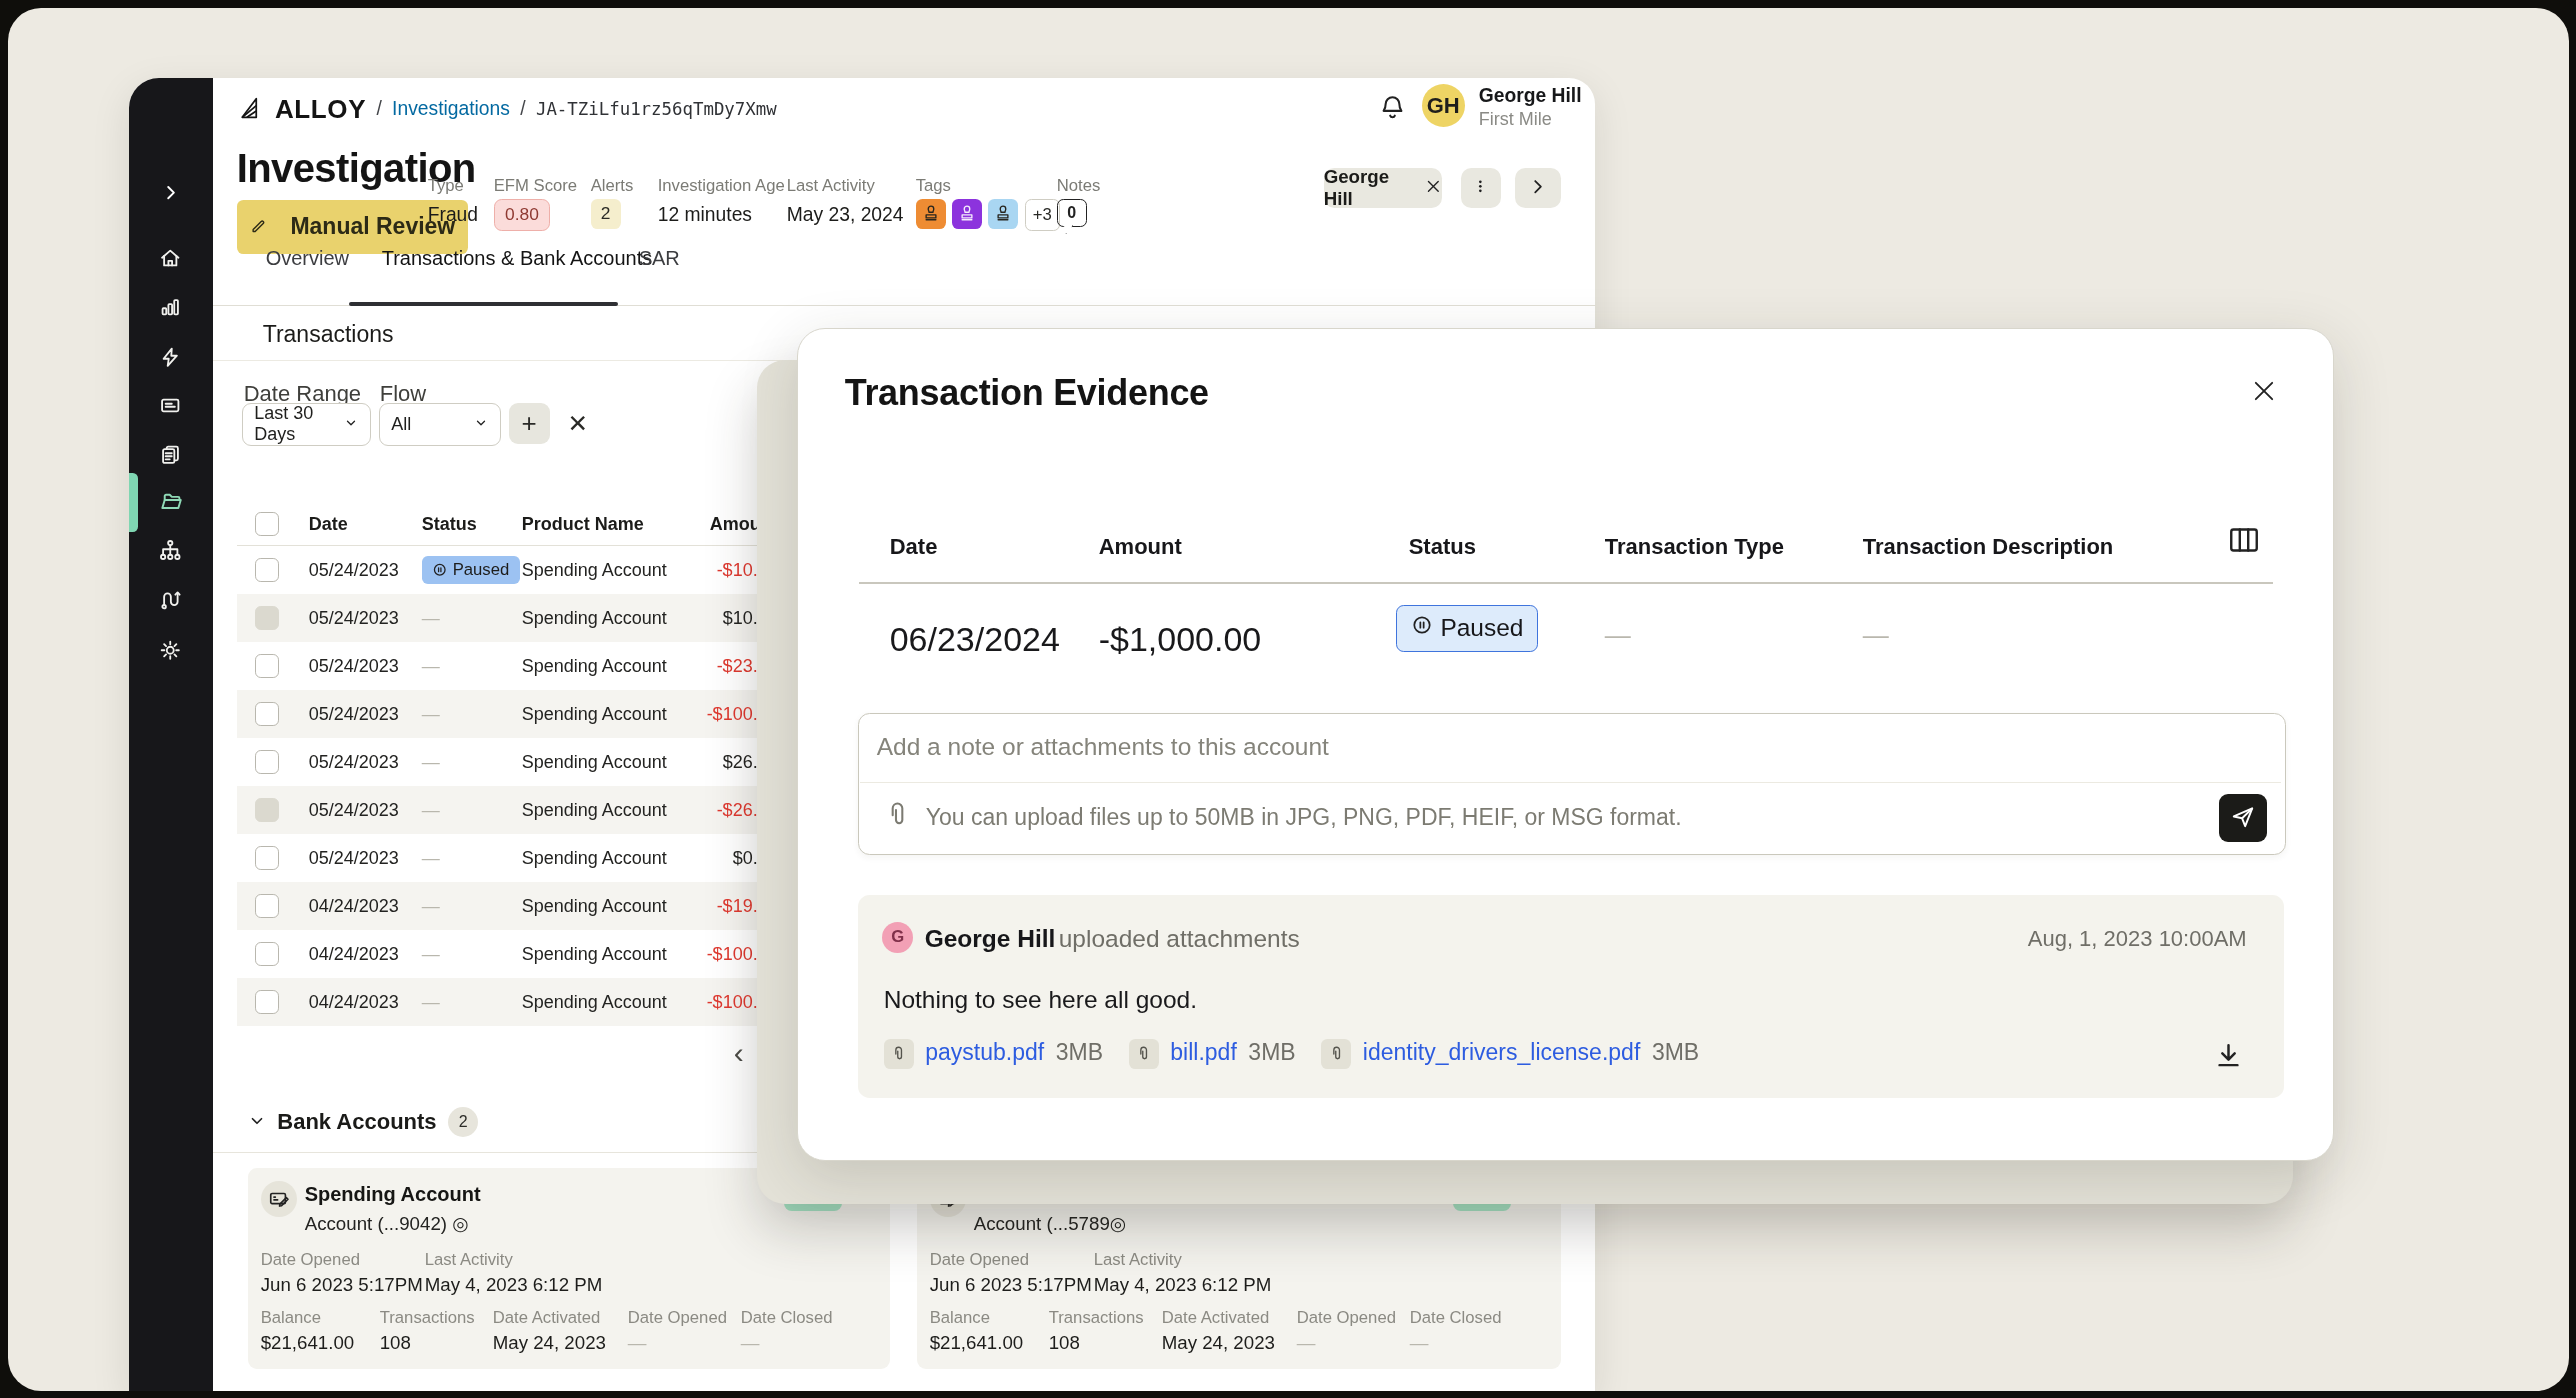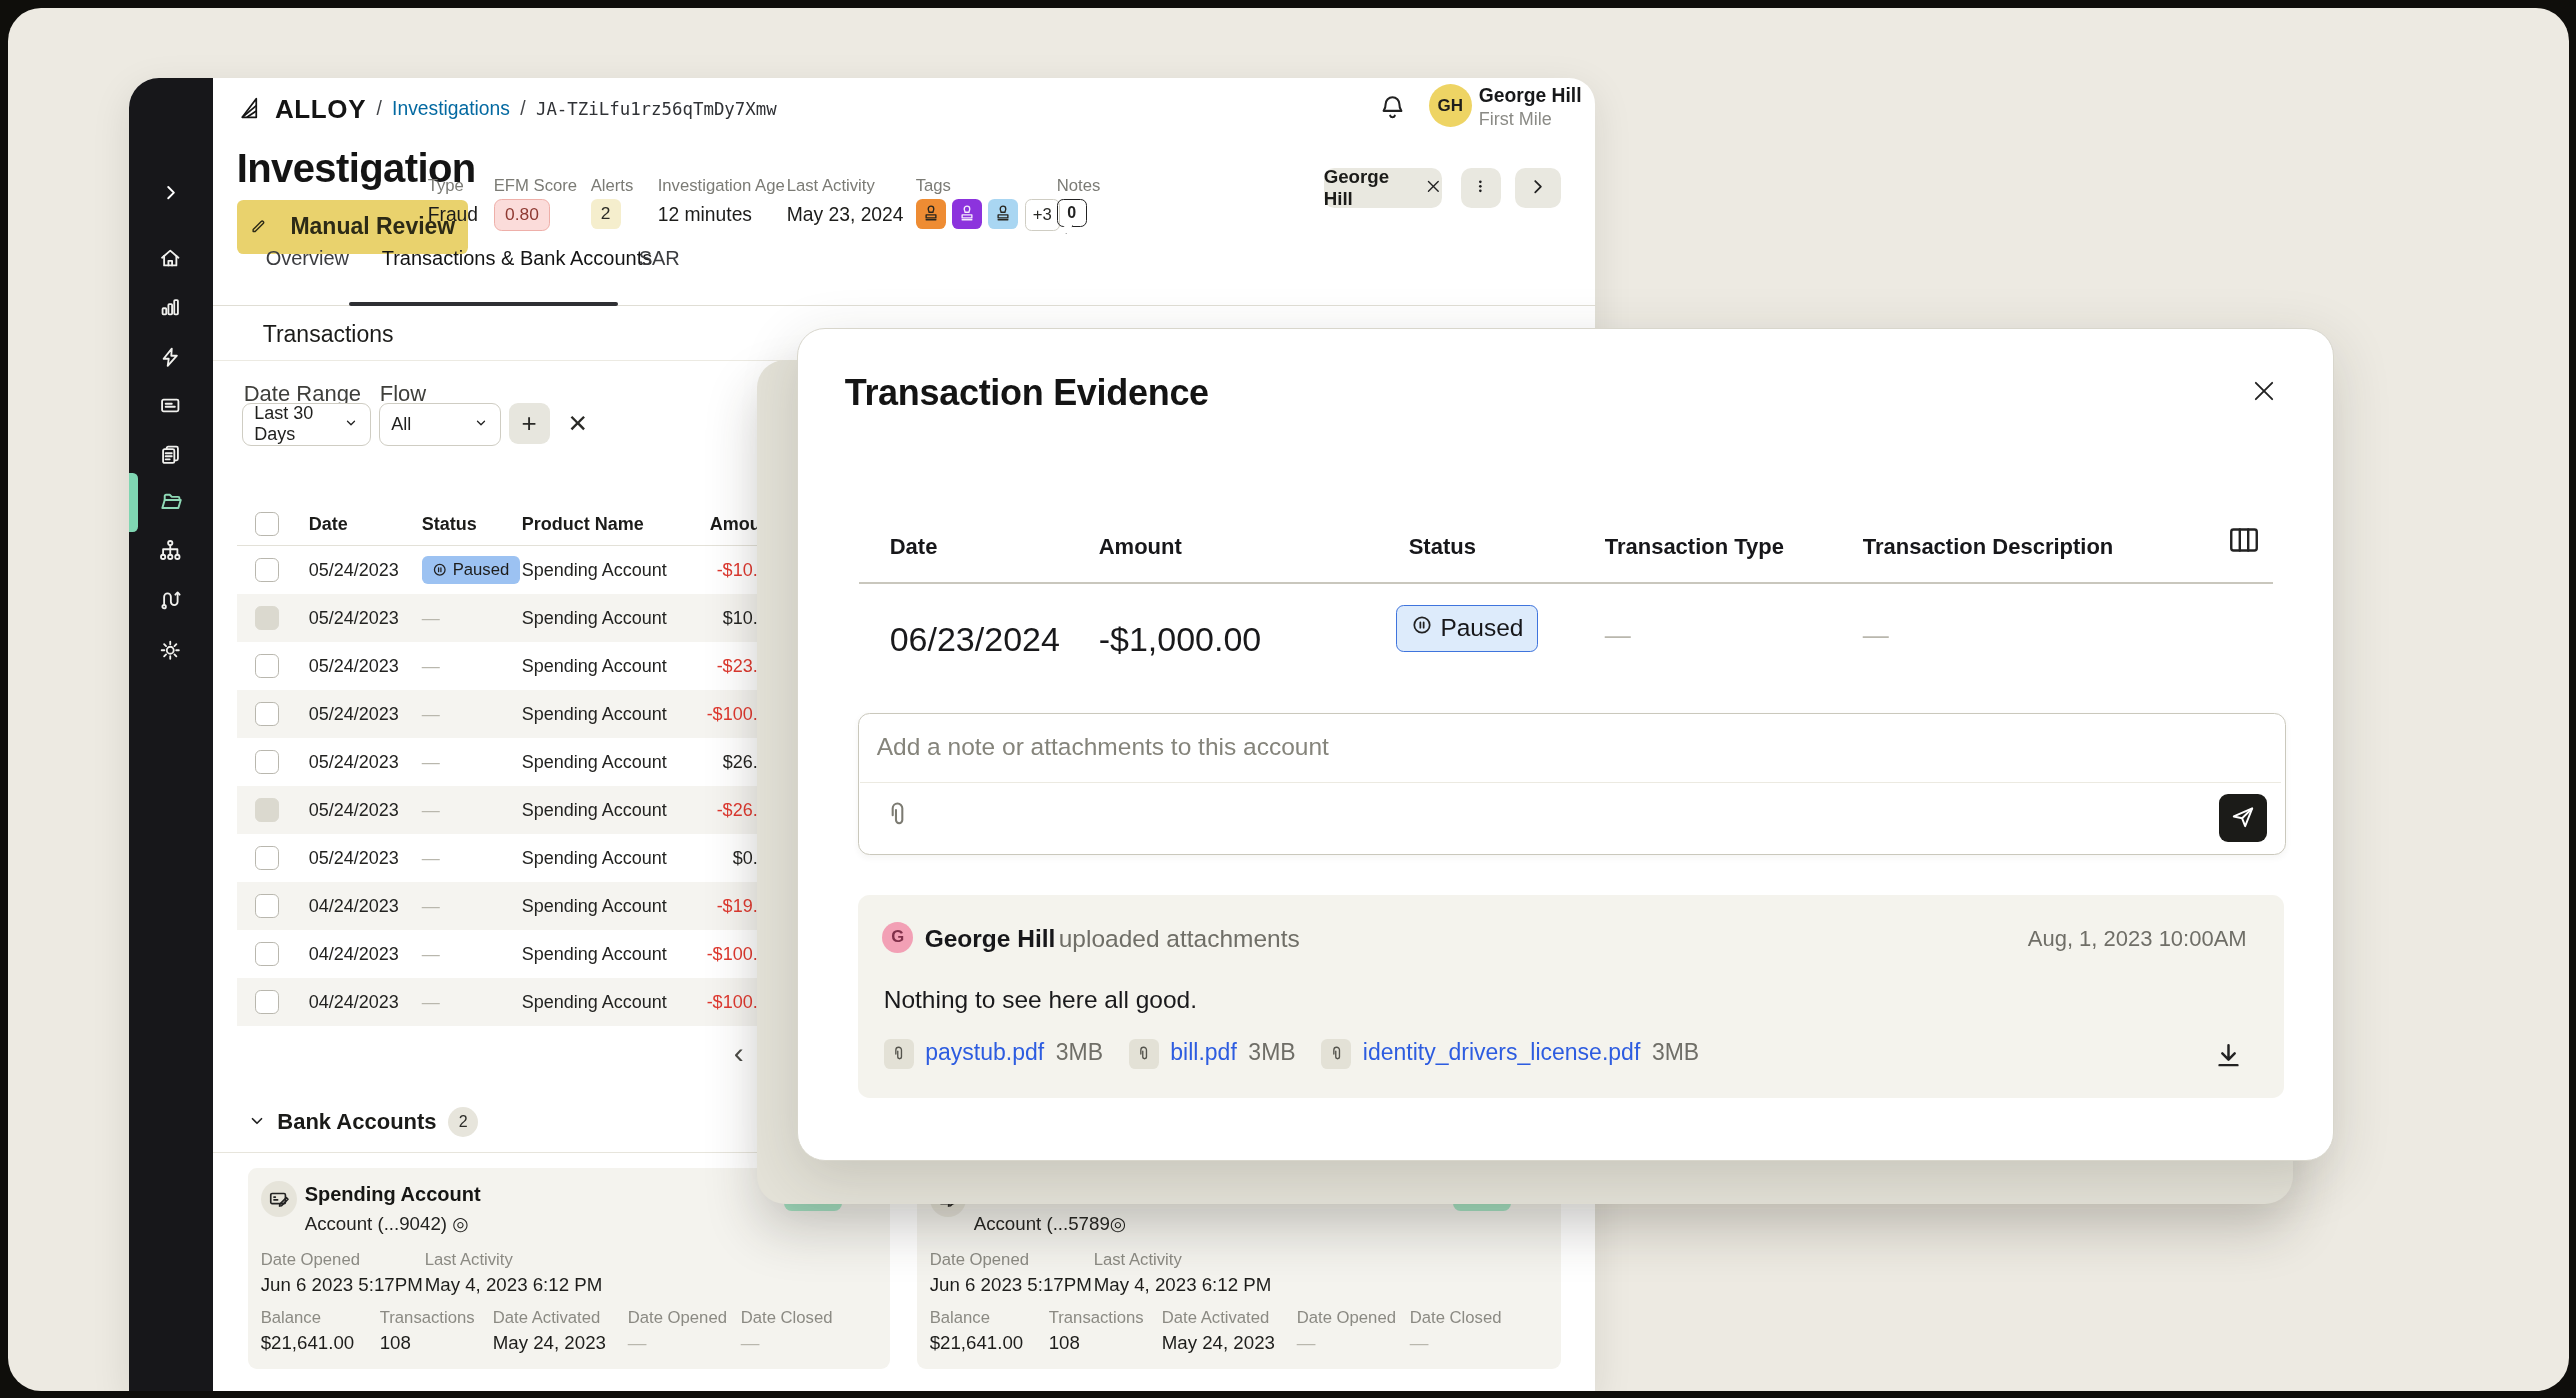--- a/index.html
+++ b/index.html
@@ -14,21 +14,21 @@
   .side-item svg{stroke:#f1f1ee;fill:none;stroke-width:1.7;stroke-linecap:round;stroke-linejoin:round;}
   .side-item.active svg{stroke:#8fd9b6;}
   .active-bar{position:absolute;left:0;width:9px;height:59px;background:#7fd6b2;border-radius:0 5.2px 5.2px 0;}
   
   .crumbrow{position:absolute;left:108px;top:16.7px;height:30px;display:flex;align-items:center;gap:10.3px;}
   .brand{font-size:26px;font-weight:bold;letter-spacing:0.6px;color:#141414;}
   .crumb-sep{font-size:19.3px;color:#44464a;}
   .crumb-link{font-size:19.3px;color:#0369a1;cursor:pointer;}
   .crumb-id{font-family:"DejaVu Sans Mono",monospace;font-size:17.4px;color:#303236;}
   .bell{position:absolute;left:1248px;top:14px;width:31px;height:31px;cursor:pointer;}
-  .avatar{position:absolute;left:1293px;top:6.4px;width:43px;height:43px;border-radius:50%;background:#eed464;display:flex;align-items:center;justify-content:center;font-weight:bold;font-size:17px;color:#1e1e1c;margin-left:7px;}
+  .avatar{position:absolute;left:1293px;top:6.4px;width:43px;height:43px;border-radius:50%;background:#eed464;display:flex;align-items:center;justify-content:center;font-weight:bold;font-size:22px;color:#1e1e1c;}
   .u-name{position:absolute;left:1350px;top:7.7px;font-size:19.3px;font-weight:bold;color:#17181a;}
   .u-org{position:absolute;left:1350px;top:31px;font-size:18px;color:#8a8a85;}
   
   .inv-title{position:absolute;left:108px;top:68px;font-size:40px;font-weight:bold;color:#141414;letter-spacing:-0.6px;}
   .mr-badge{position:absolute;left:108px;top:122px;height:30px;padding:12px 13px;background:#e9d26d;border-radius:6.4px;display:flex;align-items:center;gap:24px;font-size:23px;font-weight:bold;color:#2c2a16;cursor:pointer;}
   .meta-label{position:absolute;top:98px;font-size:16.7px;color:#7b7b75;}
   .meta-value{position:absolute;top:126px;font-size:19.3px;color:#1c1c1a;}
   .efm-badge{position:absolute;top:121px;height:30px;padding:0 10.3px;background:#fbdcda;border:1.3px solid #eeafa9;border-radius:7.7px;display:flex;align-items:center;font-size:17.4px;color:#8f3a32;}
   .alert-badge{position:absolute;top:121px;height:30px;min-width:30px;background:#f5eecd;border-radius:6.4px;display:flex;align-items:center;justify-content:center;font-size:17.4px;color:#2b2b26;}
   .tagsq{width:30px;height:30px;border-radius:6.4px;display:flex;align-items:center;justify-content:center;cursor:pointer;}
@@ -509,20 +509,21 @@
     </div>
     <div class="m-dash" style="left:807px">—</div>
     <div class="m-dash" style="left:1065px">—</div>
 
     <div class="notebox">
       <div class="nb-ph">Add a note or attachments to this account</div>
       <div class="nb-div"></div>
       <div class="nb-clip"><span><svg width="33" height="33" viewBox="0 0 24 24" class="ic" style="stroke:#7c7b72;stroke-width:1.5">
                 <path d="M8.5 12.5 V7.5 a3.5 3.5 0 0 1 7 0 V16 a2.3 2.3 0 0 1 -4.6 0 V8.8"></path>
               </svg></span></div>
+      <div class="nb-hint">You can upload files up to 50MB in JPG, PNG, PDF, HEIF, or MSG format.</div>
       <div class="send">
             <span><svg width="26" height="26" viewBox="0 0 24 24" style="fill:none;stroke:#fff;stroke-width:1.8;stroke-linejoin:round">
                 <path d="M3.5 11.5 L20.5 4 L14 20.5 L11.2 13.2 Z"></path>
                 <path d="M11.2 13.2 L20.5 4"></path>
               </svg></span>
           </div>
     </div>
 
     <div class="act">
       <div class="act-av">G</div>

